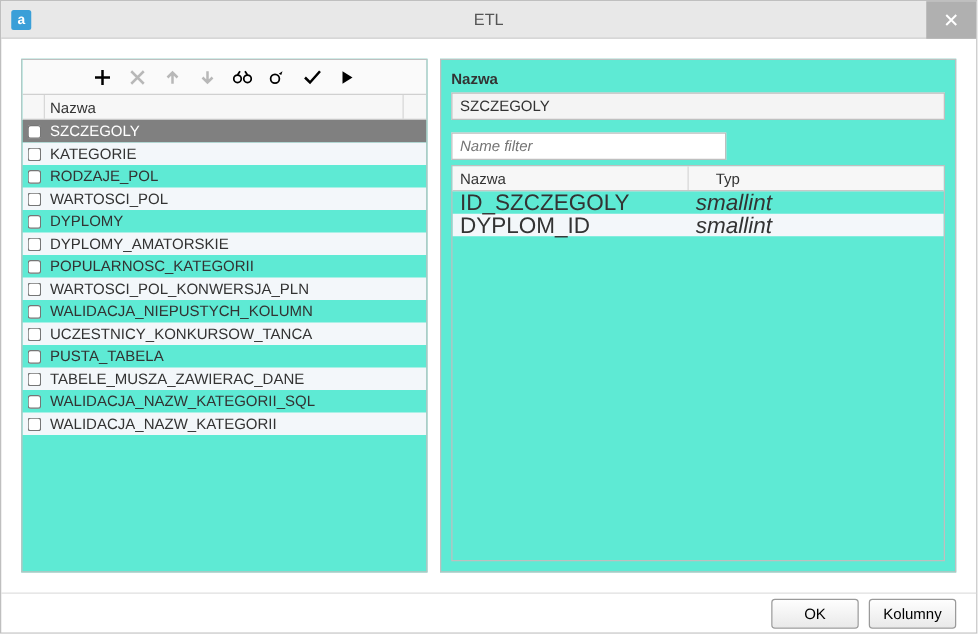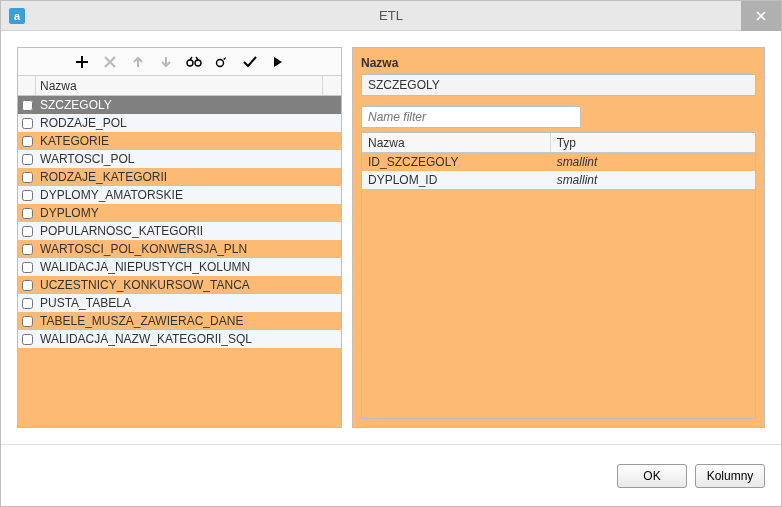--- a/index.html
+++ b/index.html
@@ -61,21 +61,21 @@
   }
   .content {
     flex: 1;
     padding: 16px;
     display: flex;
     gap: 10px;
     min-height: 0;
   }
   .panel {
     border: 1px solid #bfbfbf;
-    background: #fdba74;
+    background: #5eead4;
     display: flex;
     flex-direction: column;
     min-height: 0;
   }
   .left { flex: 0 0 325px; }
   .right { flex: 1; padding: 6px 8px 8px; }
   .toolbar {
     height: 28px;
     display: flex;
     align-items: center;
@@ -156,28 +156,28 @@
     min-height: 0;
   }
   .cols-header {
     display: flex;
     height: 20px;
     line-height: 20px;
     background: #f7f7f7;
     border-bottom: 1px solid #c8c8c8;
   }
   .cols-header .ch-name { flex: 0 0 48%; padding-left: 6px; border-right: 1px solid #d8d8d8; }
-  .cols-header .ch-type { flex: 1; padding-left: 6px; }
+  .cols-header .ch-type { flex: 1; padding-left: 6px; margin-left: 16px; }
   .cols-body { flex: 1; overflow: auto; }
-  .crow { display: flex; height: 18px; line-height: 18px; font-size: 12px; }
+  .crow { display: flex; height: 18px; line-height: 18px; font-size: 18px; }
   .crow:nth-child(even) { background: #f3f7fa; }
   .crow .cc-name { flex: 0 0 48%; padding-left: 6px; }
   .crow .cc-type { flex: 1; padding-left: 6px; font-style: italic; }
   .footer {
-    height: 62px;
+    height: 32px;
     display: flex;
     align-items: center;
     justify-content: flex-end;
     gap: 8px;
     padding: 0 16px;
     border-top: 1px solid #e0e0e0;
   }
   .btn {
     min-width: 70px;
     height: 24px;
@@ -260,62 +260,55 @@
             <div class="cell-check">
               <input type="checkbox" style="">
             </div>
             <div class="cell-name">SZCZEGOLY</div>
             <div class="cell-ext"></div>
           </div>
           <div class="row">
             <div class="cell-check">
               <input type="checkbox" style="">
             </div>
+            <div class="cell-name">KATEGORIE</div>
+            <div class="cell-ext"></div>
+          </div>
+          <div class="row">
+            <div class="cell-check">
+              <input type="checkbox" style="">
+            </div>
             <div class="cell-name">RODZAJE_POL</div>
             <div class="cell-ext"></div>
           </div>
           <div class="row">
             <div class="cell-check">
               <input type="checkbox" style="">
             </div>
-            <div class="cell-name">KATEGORIE</div>
-            <div class="cell-ext"></div>
-          </div>
-          <div class="row">
-            <div class="cell-check">
-              <input type="checkbox" style="">
-            </div>
             <div class="cell-name">WARTOSCI_POL</div>
             <div class="cell-ext"></div>
           </div>
           <div class="row">
             <div class="cell-check">
               <input type="checkbox" style="">
             </div>
-            <div class="cell-name">RODZAJE_KATEGORII</div>
+            <div class="cell-name">DYPLOMY</div>
             <div class="cell-ext"></div>
           </div>
           <div class="row">
             <div class="cell-check">
               <input type="checkbox" style="">
             </div>
             <div class="cell-name">DYPLOMY_AMATORSKIE</div>
             <div class="cell-ext"></div>
           </div>
           <div class="row">
             <div class="cell-check">
               <input type="checkbox" style="">
             </div>
-            <div class="cell-name">DYPLOMY</div>
-            <div class="cell-ext"></div>
-          </div>
-          <div class="row">
-            <div class="cell-check">
-              <input type="checkbox" style="">
-            </div>
             <div class="cell-name">POPULARNOSC_KATEGORII</div>
             <div class="cell-ext"></div>
           </div>
           <div class="row">
             <div class="cell-check">
               <input type="checkbox" style="">
             </div>
             <div class="cell-name">WARTOSCI_POL_KONWERSJA_PLN</div>
             <div class="cell-ext"></div>
           </div>
@@ -345,20 +338,27 @@
               <input type="checkbox" style="">
             </div>
             <div class="cell-name">TABELE_MUSZA_ZAWIERAC_DANE</div>
             <div class="cell-ext"></div>
           </div>
           <div class="row">
             <div class="cell-check">
               <input type="checkbox" style="">
             </div>
             <div class="cell-name">WALIDACJA_NAZW_KATEGORII_SQL</div>
+            <div class="cell-ext"></div>
+          </div>
+          <div class="row">
+            <div class="cell-check">
+              <input type="checkbox" style="">
+            </div>
+            <div class="cell-name">WALIDACJA_NAZW_KATEGORII</div>
             <div class="cell-ext"></div>
           </div>
         </div>
     </div>
 
     <div class="panel right">
       <div class="right-flexcol">
         <div class="section-label">Nazwa</div>
         <div class="value-box">SZCZEGOLY</div>
         <input class="filter-input" placeholder="Name filter" style="">

